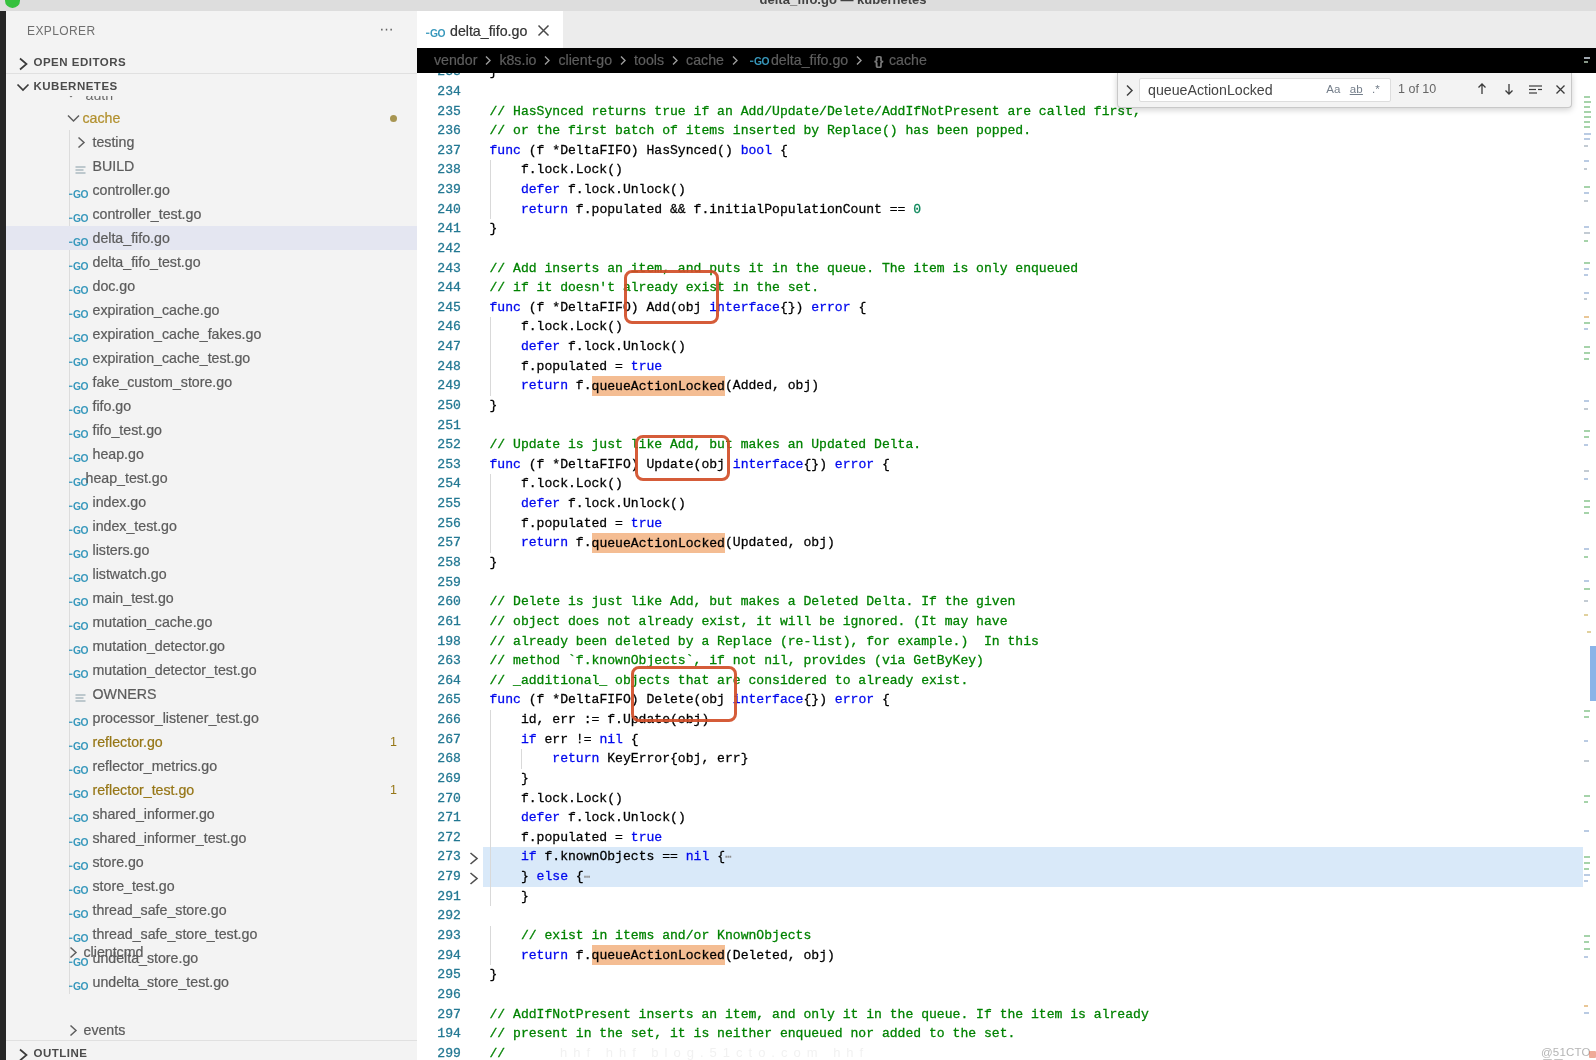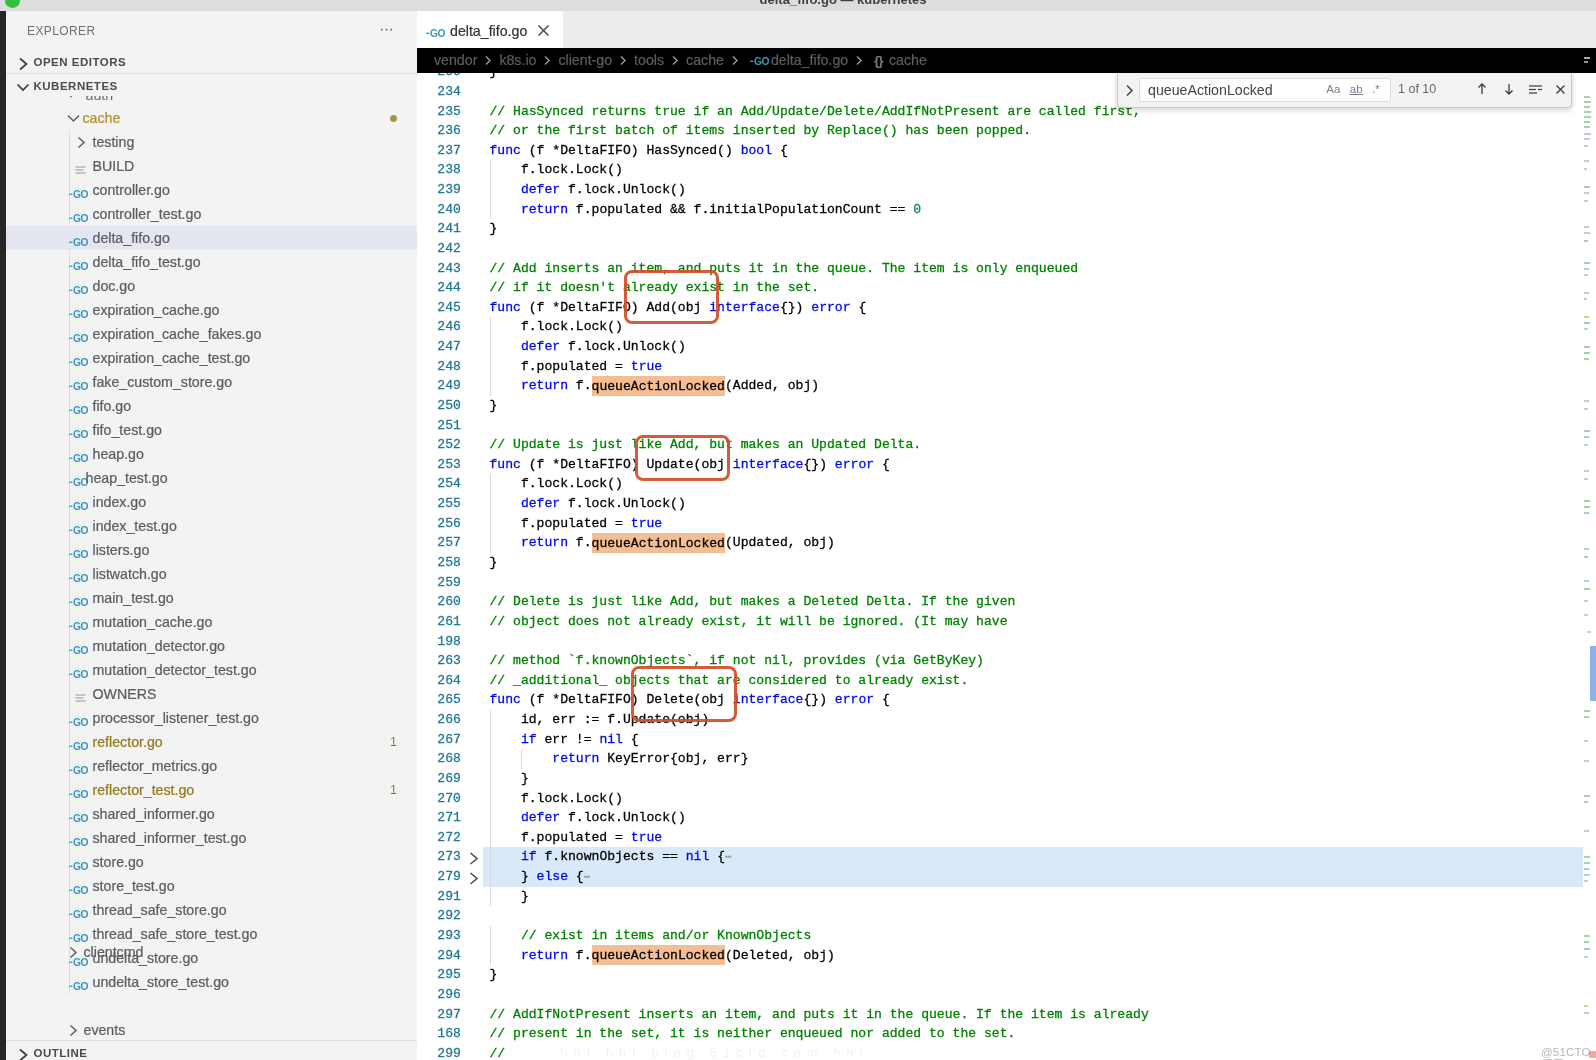--- a/index.html
+++ b/index.html
@@ -443,21 +443,21 @@
 <div class="crow" style="top:362.23px"><span class="ln">252</span><span class="ct"><m>// Update is just like Add, but makes an Updated Delta.</m></span></div>
 <div class="crow" style="top:381.86px"><span class="ln">253</span><span class="ct"><i>func</i> (f *DeltaFIFO) Update(obj <i>interface</i>{}) <i>error</i> {</span></div>
 <div class="crow" style="top:401.49px"><span class="ln">254</span><span class="ct">    f.lock.Lock()</span></div>
 <div class="crow" style="top:421.12px"><span class="ln">255</span><span class="ct">    <i>defer</i> f.lock.Unlock()</span></div>
 <div class="crow" style="top:440.75px"><span class="ln">256</span><span class="ct">    f.populated = <i>true</i></span></div>
 <div class="crow" style="top:460.38px"><span class="ln">257</span><span class="ct">    <i>return</i> f.<a>queueActionLocked</a>(Updated, obj)</span></div>
 <div class="crow" style="top:480.01px"><span class="ln">258</span><span class="ct">}</span></div>
 <div class="crow" style="top:499.64px"><span class="ln">259</span><span class="ct"></span></div>
 <div class="crow" style="top:519.27px"><span class="ln">260</span><span class="ct"><m>// Delete is just like Add, but makes a Deleted Delta. If the given</m></span></div>
 <div class="crow" style="top:538.90px"><span class="ln">261</span><span class="ct"><m>// object does not already exist, it will be ignored. (It may have</m></span></div>
-<div class="crow" style="top:558.53px"><span class="ln">198</span></div>
+<div class="crow" style="top:558.53px"><span class="ln">198</span><span class="ct"><m>// already been deleted by a Replace (re-list), for example.)  In this</m></span></div>
 <div class="crow" style="top:578.16px"><span class="ln">263</span><span class="ct"><m>// method `f.knownObjects`, if not nil, provides (via GetByKey)</m></span></div>
 <div class="crow" style="top:597.79px"><span class="ln">264</span><span class="ct"><m>// _additional_ objects that are considered to already exist.</m></span></div>
 <div class="crow" style="top:617.42px"><span class="ln">265</span><span class="ct"><i>func</i> (f *DeltaFIFO) Delete(obj <i>interface</i>{}) <i>error</i> {</span></div>
 <div class="crow" style="top:637.05px"><span class="ln">266</span><span class="ct">    id, err := f.Update(obj)</span></div>
 <div class="crow" style="top:656.68px"><span class="ln">267</span><span class="ct">    <i>if</i> err != <i>nil</i> {</span></div>
 <div class="crow" style="top:676.31px"><span class="ln">268</span><span class="ct">        <i>return</i> KeyError{obj, err}</span></div>
 <div class="crow" style="top:695.94px"><span class="ln">269</span><span class="ct">    }</span></div>
 <div class="crow" style="top:715.57px"><span class="ln">270</span><span class="ct">    f.lock.Lock()</span></div>
 <div class="crow" style="top:735.20px"><span class="ln">271</span><span class="ct">    <i>defer</i> f.lock.Unlock()</span></div>
 <div class="crow" style="top:754.83px"><span class="ln">272</span><span class="ct">    f.populated = <i>true</i></span></div>
@@ -466,22 +466,22 @@
             </svg></span><span class="ct">    <i>if</i> f.knownObjects == <i>nil</i> {<f>⋯</f></span></div>
 <div class="crow" style="top:794.09px"><span class="ln">279</span><span class="fold" style="top:2.5px"><svg width="16" height="16" viewBox="0 0 16 16">
               <path d="M4.5 3l6.5 5.5-6.5 5.5" stroke="#4f4f4f" stroke-width="1.6" fill="none"></path>
             </svg></span><span class="ct">    } <i>else</i> {<f>⋯</f></span></div>
 <div class="crow" style="top:813.72px"><span class="ln">291</span><span class="ct">    }</span></div>
 <div class="crow" style="top:833.35px"><span class="ln">292</span><span class="ct"></span></div>
 <div class="crow" style="top:852.98px"><span class="ln">293</span><span class="ct">    <m>// exist in items and/or KnownObjects</m></span></div>
 <div class="crow" style="top:872.61px"><span class="ln">294</span><span class="ct">    <i>return</i> f.<a>queueActionLocked</a>(Deleted, obj)</span></div>
 <div class="crow" style="top:892.24px"><span class="ln">295</span><span class="ct">}</span></div>
 <div class="crow" style="top:911.87px"><span class="ln">296</span><span class="ct"></span></div>
-<div class="crow" style="top:931.50px"><span class="ln">297</span><span class="ct"><m>// AddIfNotPresent inserts an item, and puts it in the queue. If the item is already</m></span></div>
-<div class="crow" style="top:951.13px"><span class="ln">168</span><span class="ct"><m>// present in the set, it is neither enqueued nor added to the set.</m></span></div>
+<div class="crow" style="top:931.50px"><span class="ln">297</span><span class="ct"><m>// AddIfNotPresent inserts an item, and only it in the queue. If the item is already</m></span></div>
+<div class="crow" style="top:951.13px"><span class="ln">194</span><span class="ct"><m>// present in the set, it is neither enqueued nor added to the set.</m></span></div>
 <div class="crow" style="top:970.76px"><span class="ln">299</span><span class="ct"><m>//</m></span></div>
   </div>
     </div>
   <div id="mmwrap">
   </div>
 <div style="position:absolute;left:1583.5px;top:57px;width:6px;height:2px;background:#b8c2cb;opacity:.85"></div>
 <div style="position:absolute;left:1583.5px;top:61px;width:4px;height:2px;background:#9fb2a0;opacity:.85"></div>
 <div style="position:absolute;left:1583.5px;top:96px;width:6px;height:2px;background:#97cb9b;opacity:.85"></div>
 <div style="position:absolute;left:1583.5px;top:101px;width:7px;height:2px;background:#97cb9b;opacity:.85"></div>
 <div style="position:absolute;left:1583.5px;top:106px;width:6px;height:2px;background:#97cb9b;opacity:.85"></div>

